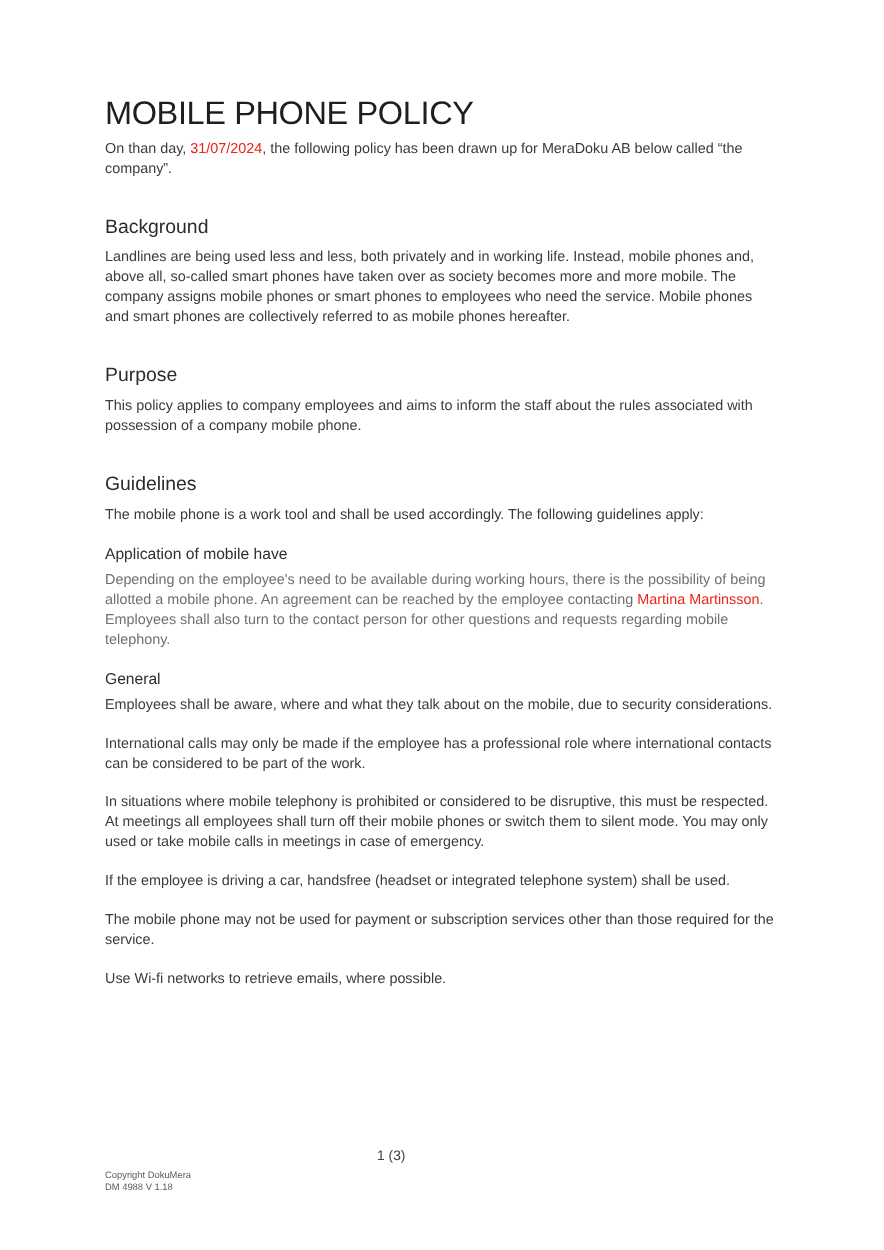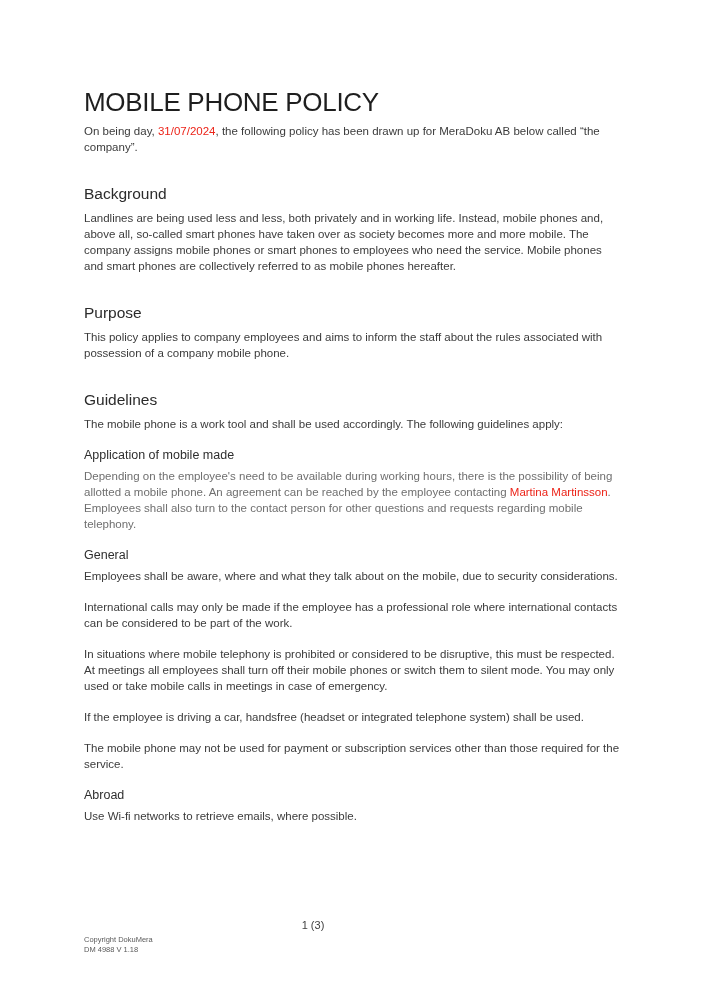--- a/index.html
+++ b/index.html
@@ -11,21 +11,21 @@
     width: 707px;
     height: 1000px;
     position: relative;
     font-family: "Liberation Sans", sans-serif;
     -webkit-font-smoothing: antialiased;
     overflow: hidden;
   }
   .content {
     position: absolute;
     left: 84px;
-    top: 88px;
+    top: 76px;
     width: 540px;
   }
   h1.doc-title {
     font-size: 26px;
     line-height: 28px;
     font-weight: 400;
     letter-spacing: -0.3px;
     color: #1e1e1e;
     margin: 0 0 7px 0;
   }
@@ -79,42 +79,41 @@
     color: #5a5a5a;
   }
 </style>
 </head>
 <body>
 
 <div class="content">
 
   <h1 class="doc-title">MOBILE PHONE POLICY</h1>
 
-  <p class="intro"><span>On being day, </span><span class="red-field">31/07/2024</span><span>, the following policy has been drawn up for MeraDoku AB below called “the company”.</span></p>
+  <p class="intro"><span>On than day, </span><span class="red-field">31/07/2024</span><span>, the following policy has been drawn up for MeraDoku AB below called “the company”.</span></p>
 
   <h2 class="section-heading">Background</h2>
   <p class="body-text">Landlines are being used less and less, both privately and in working life. Instead, mobile phones and, above all, so-called smart phones have taken over as society becomes more and more mobile. The company assigns mobile phones or smart phones to employees who need the service. Mobile phones and smart phones are collectively referred to as mobile phones hereafter.</p>
 
   <h2 class="section-heading">Purpose</h2>
   <p class="body-text">This policy applies to company employees and aims to inform the staff about the rules associated with possession of a company mobile phone.</p>
 
   <h2 class="section-heading">Guidelines</h2>
   <p class="body-text">The mobile phone is a work tool and shall be used accordingly. The following guidelines apply:</p>
 
-  <h3 class="sub-heading">Application of mobile made</h3>
+  <h3 class="sub-heading">Application of mobile have</h3>
   <p class="body-text muted"><span>Depending on the employee's need to be available during working hours, there is the possibility of being allotted a mobile phone. An agreement can be reached by the employee contacting </span><span class="red-field">Martina Martinsson</span><span>. Employees shall also turn to the contact person for other questions and requests regarding mobile telephony.</span></p>
 
   <h3 class="sub-heading">General</h3>
   <p class="body-text">Employees shall be aware, where and what they talk about on the mobile, due to security considerations.</p>
   <p class="body-text">International calls may only be made if the employee has a professional role where international contacts can be considered to be part of the work.</p>
   <p class="body-text">In situations where mobile telephony is prohibited or considered to be disruptive, this must be respected. At meetings all employees shall turn off their mobile phones or switch them to silent mode. You may only used or take mobile calls in meetings in case of emergency.</p>
   <p class="body-text">If the employee is driving a car, handsfree (headset or integrated telephone system) shall be used.</p>
   <p class="body-text">The mobile phone may not be used for payment or subscription services other than those required for the service.</p>
 
-  <h3 class="sub-heading">Abroad</h3>
   <p class="body-text">Use Wi-fi networks to retrieve emails, where possible.</p>
 
 </div>
 
 <div class="page-number">1 (3)</div>
 
 <div class="footer-copy">
   <div>Copyright DokuMera</div>
   <div>DM 4988 V 1.18</div>
 </div>

